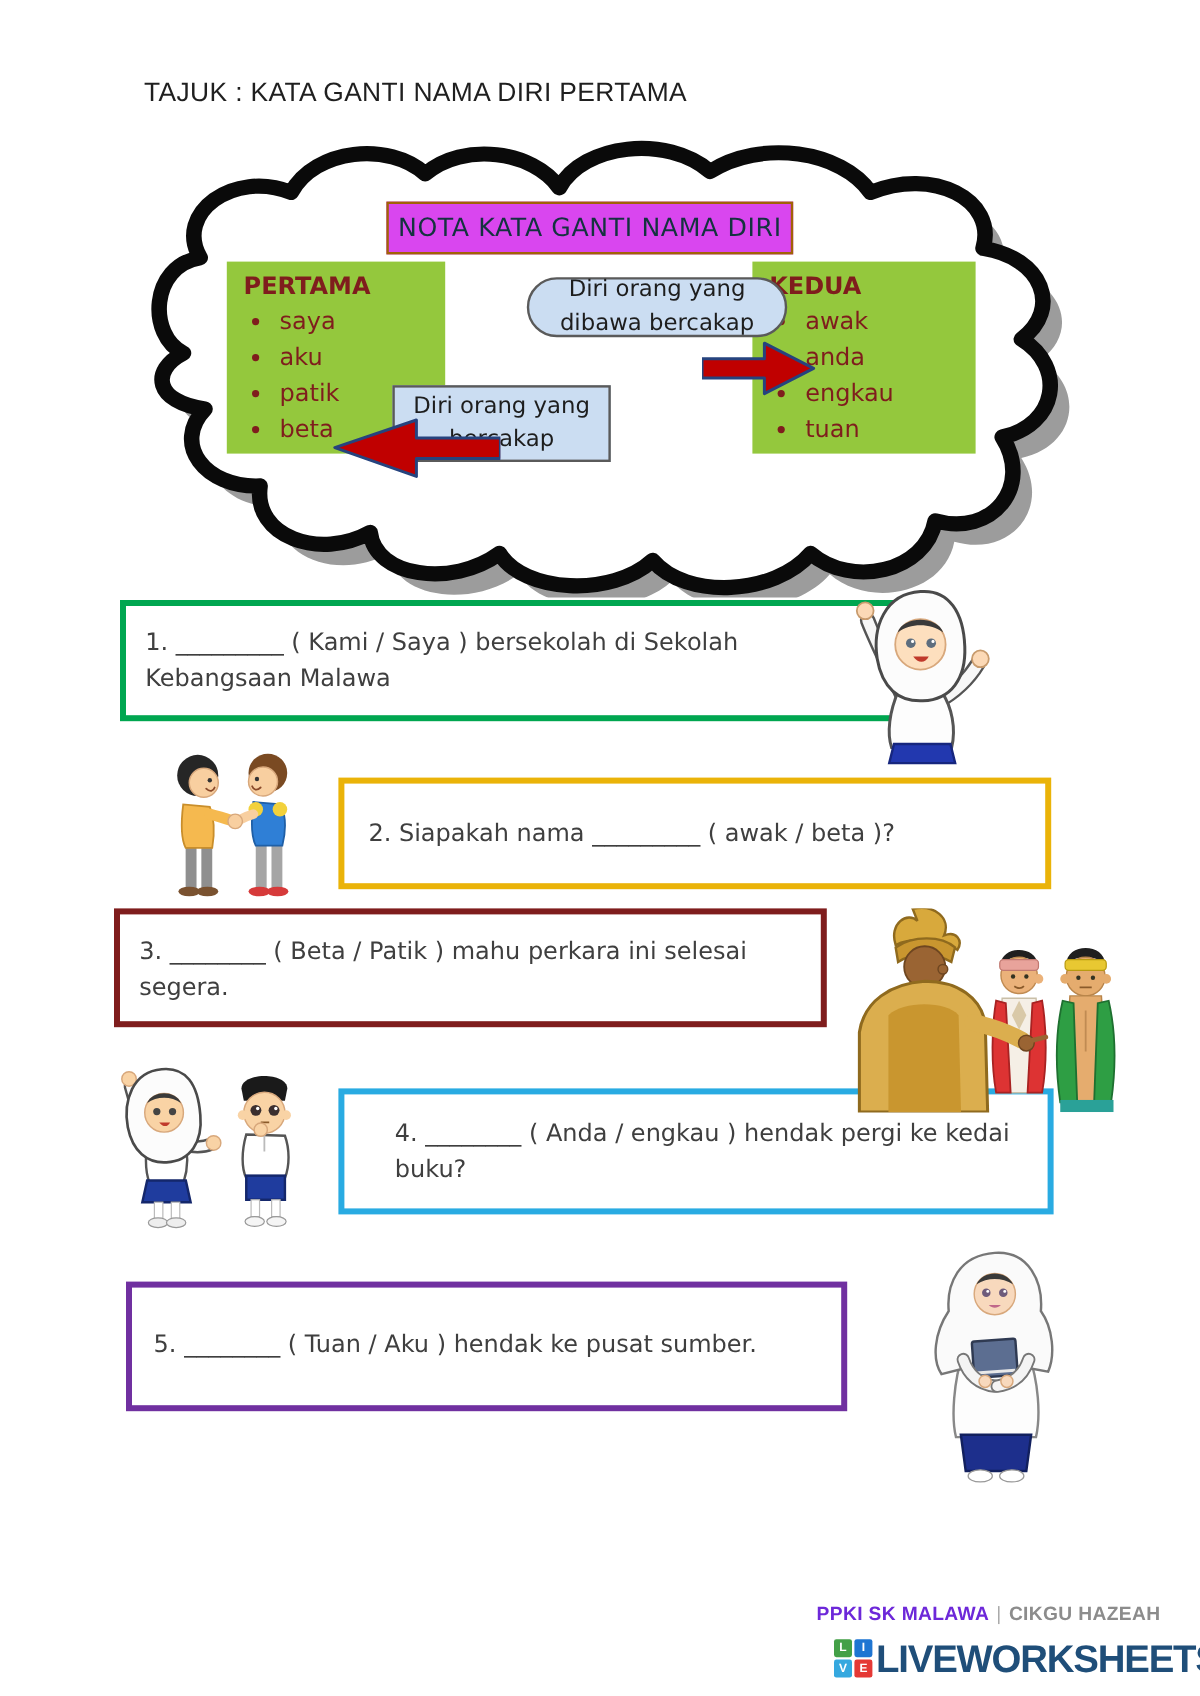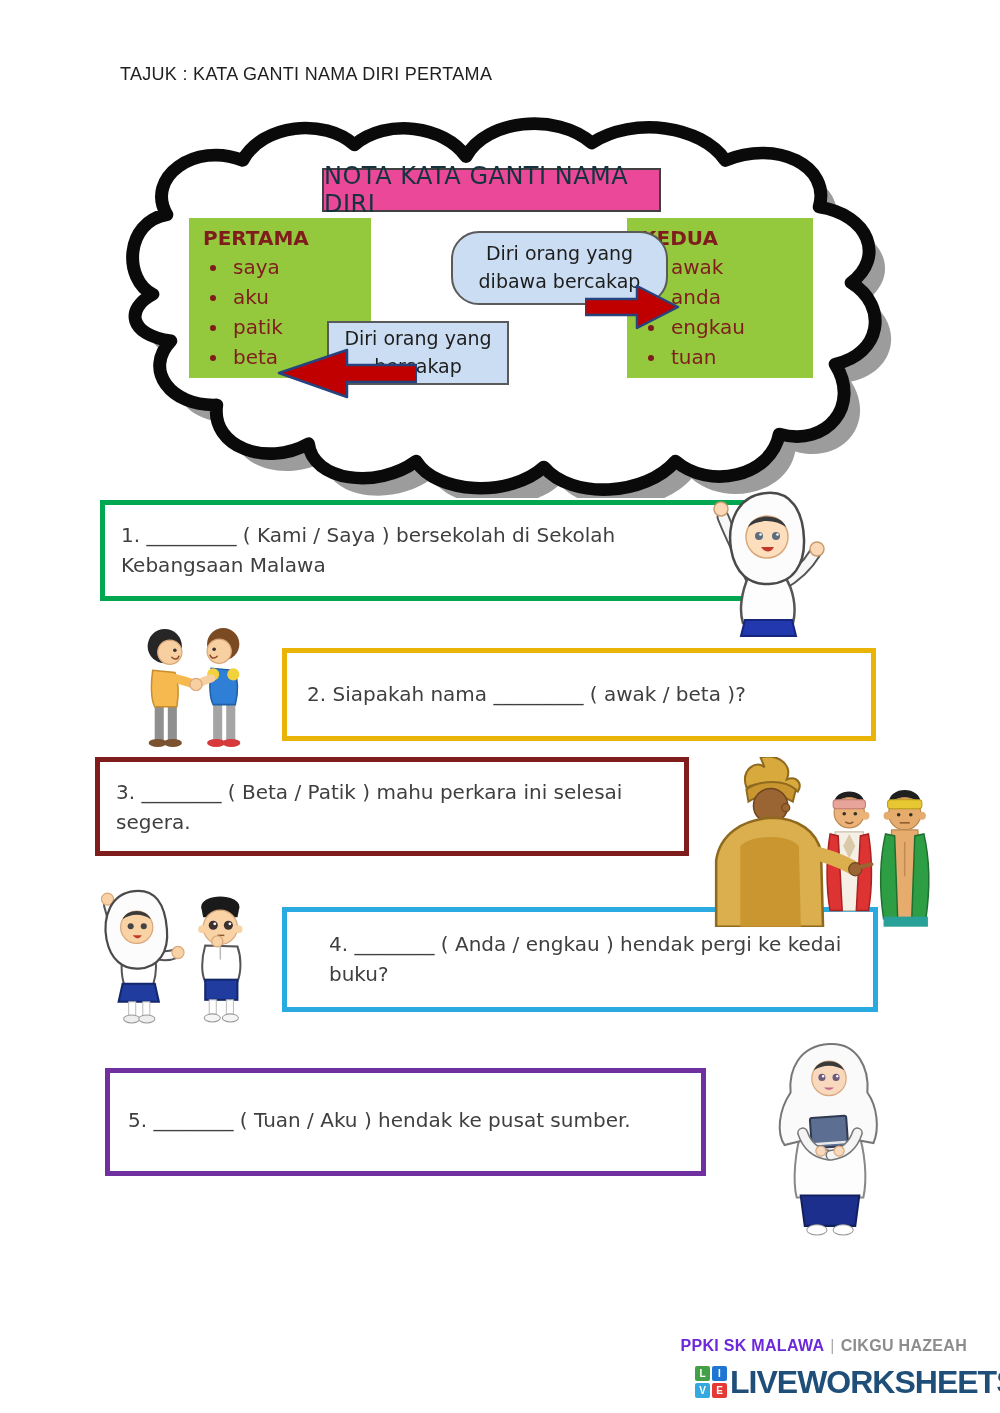--- a/index.html
+++ b/index.html
@@ -1,38 +1,38 @@
 <!DOCTYPE html>
 <html><head>
 <meta charset="utf-8">
 <style>
   html,body{margin:0;padding:0;background:#fff;}
   .page{position:relative;width:1000px;height:1413px;background:#ffffff;overflow:hidden;
         font-family:"DejaVu Sans",sans-serif;}
   .abs{position:absolute;}
 
   .title{left:120px;top:64px;font-family:"Liberation Sans",sans-serif;
-         font-size:18px;color:#1f1f1f;letter-spacing:.3px;font-weight:500;}
+         font-size:22px;color:#1f1f1f;letter-spacing:.3px;font-weight:500;}
 
   
   .cloud-wrap{left:115px;top:110px;width:778px;height:388px;}
   .cloud-svg{position:absolute;left:0;top:0;width:100%;height:100%;}
-  .nota{left:207px;top:58px;width:335px;height:40px;background:#ec4899;border:2px solid #404040;
-        display:flex;align-items:center;justify-content:center;font-size:24px;color:#14333f;
+  .nota{left:207px;top:58px;width:335px;height:40px;background:#d946ef;border:2px solid #a16207;
+        display:flex;align-items:center;justify-content:center;font-size:21px;color:#14333f;
         letter-spacing:.5px;z-index:2;}
   .pbox{background:#94C83D;z-index:2;padding:8px 6px 4px 14px;box-sizing:border-box;color:#7f1d1d;}
   .pbox .ptitle{font-weight:bold;font-size:20px;margin-bottom:2px;}
   .pbox ul{margin:2px 0 0 26px;padding:0;font-size:20px;line-height:1.5;}
   .pbox li{padding-left:4px;}
   .pertama{left:74px;top:108px;width:182px;height:160px;}
   .kedua{left:512px;top:108px;width:186px;height:160px;}
   .lbl{background:#CBDDF2;border:2px solid #5a5a5a;display:flex;align-items:center;
        justify-content:center;text-align:center;font-size:19px;line-height:1.45;color:#1d1d1d;
        z-index:3;box-sizing:border-box;padding:2px 8px;}
-  .lbl-upper{left:336px;top:121px;width:217px;height:74px;border-radius:28px;}
+  .lbl-upper{left:324px;top:121px;width:217px;height:50px;border-radius:28px;}
   .lbl-lower{left:212px;top:211px;width:182px;height:64px;}
   .arrow{z-index:4;}
   .arrow-right{left:470px;top:174px;width:96px;height:46px;}
   .arrow-left{left:156px;top:236px;width:146px;height:54px;}
 
   
   .qbox{box-sizing:border-box;background:#fff;z-index:1;}
   .qtext{font-size:20px;color:#3f3f3f;line-height:1.5;}
   .q1{left:100px;top:500px;width:652px;height:101px;border:5px solid #00A650;}
   .q1 .qtext{padding:15px 14px 0 16px;}

